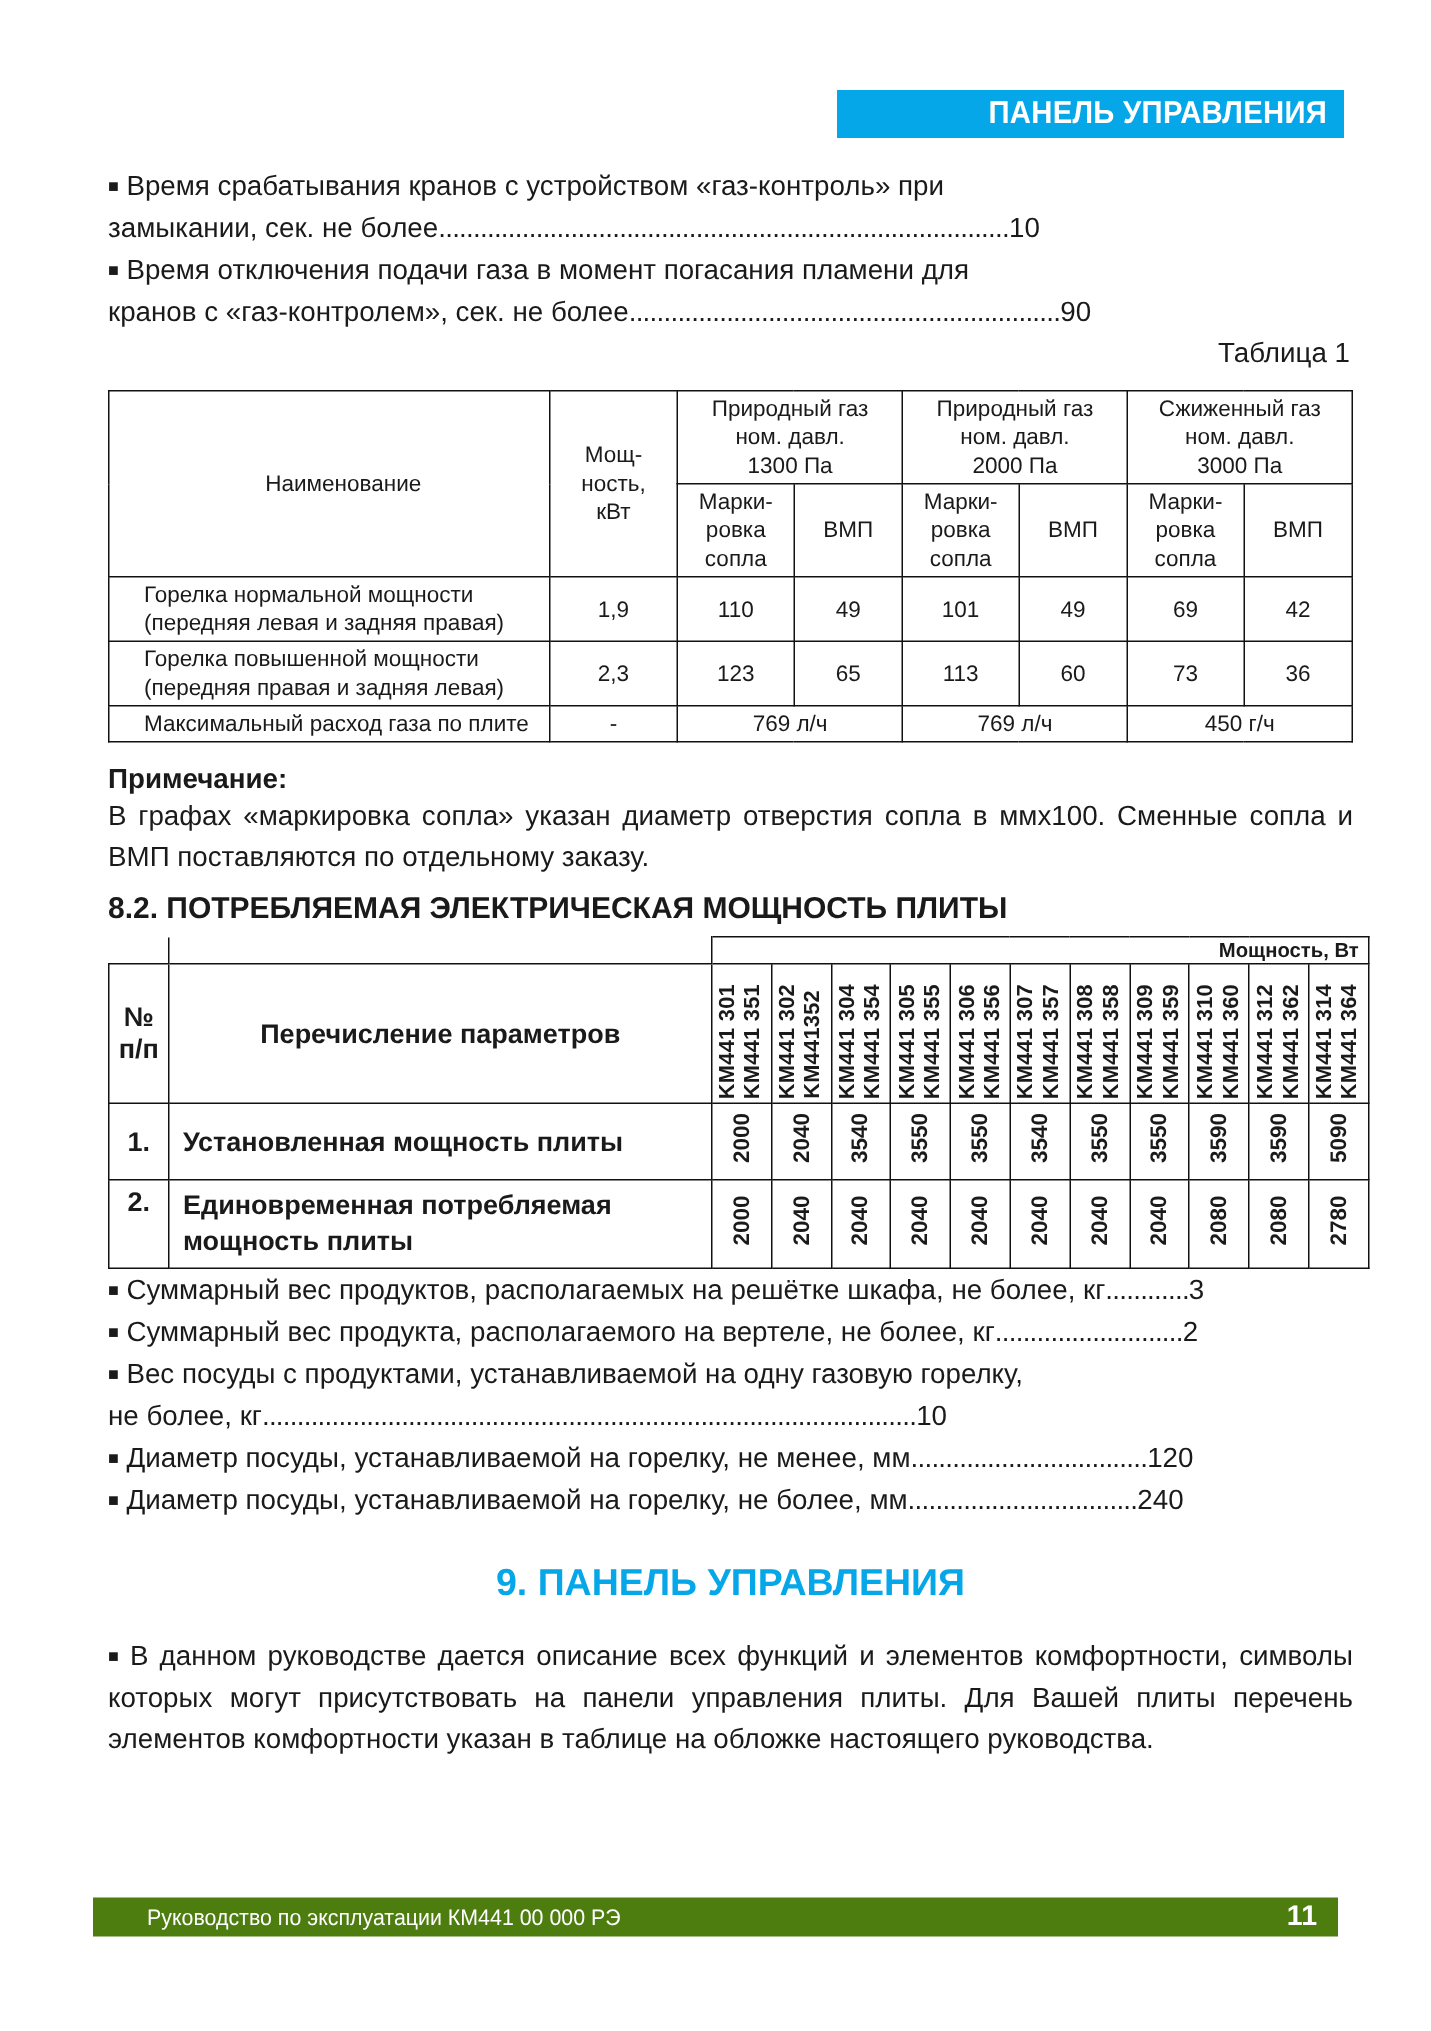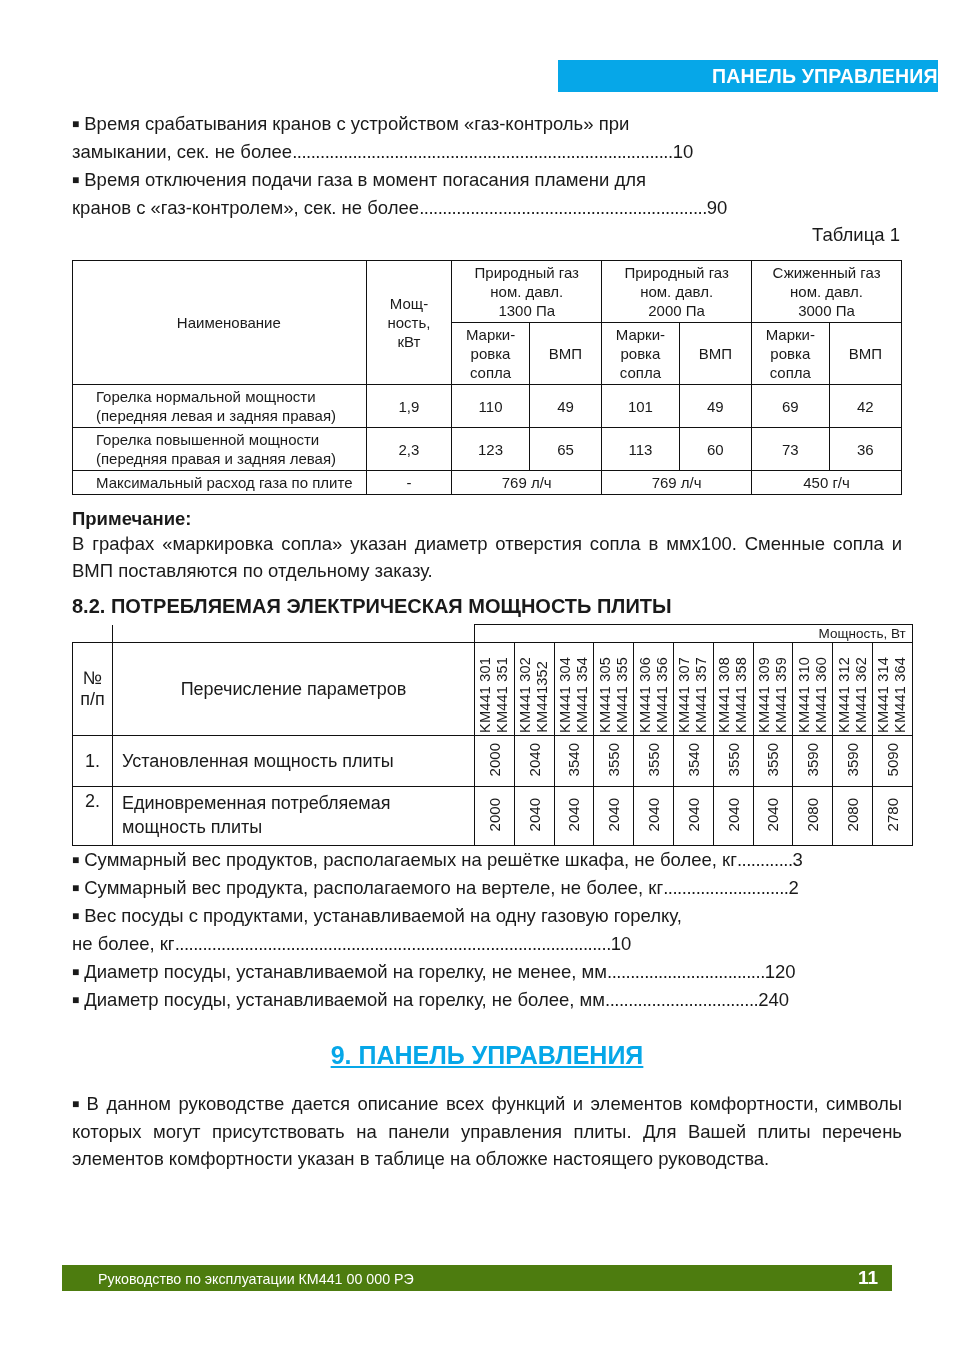--- a/index.html
+++ b/index.html
@@ -21,27 +21,28 @@
     left: 0; top: 0;
     width: 954px;
     height: 1354px;
   }
 
   
   .header-bar {
     position: absolute;
     left: 558px;
     top: 60px;
-    width: 380px;
+    width: 338px;
     height: 32px;
     background: #06a7e8;
     display: flex;
     align-items: center;
     justify-content: flex-end;
     box-sizing: border-box;
+    padding-right: 11px;
   }
   .header-bar .title {
     color: #ffffff;
     font-size: 21px;
     font-weight: bold;
     letter-spacing: 0.2px;
     transform: scaleX(0.93);
     transform-origin: right center;
     white-space: nowrap;
   }
@@ -121,21 +122,21 @@
 
   
   table.t2 {
     border-collapse: collapse;
     width: 830px;
     table-layout: fixed;
     font-size: 15px;
   }
   table.t2 td, table.t2 th {
     border: 1.6px solid #111;
-    font-weight: normal;
+    font-weight: bold;
     text-align: center;
     vertical-align: middle;
     padding: 0;
   }
   .t2 .pwr-head {
     text-align: right;
     padding-right: 6px;
     font-size: 13.5px;
     height: 17px;
     line-height: 15px;
@@ -181,21 +182,20 @@
   .t2 .rowhead-blank { border-bottom: 1.6px solid #111; }
 
   
   .sec9 {
     text-align: center;
     color: #06a7e8;
     font-size: 25px;
     font-weight: bold;
     margin-top: 27px;
     margin-bottom: 20px;
-    text-decoration: underline;
   }
   .para {
     font-size: 18.5px;
     line-height: 27px;
     text-align: justify;
     margin-top: 12px;
   }
 
   
   .footer-bar {

